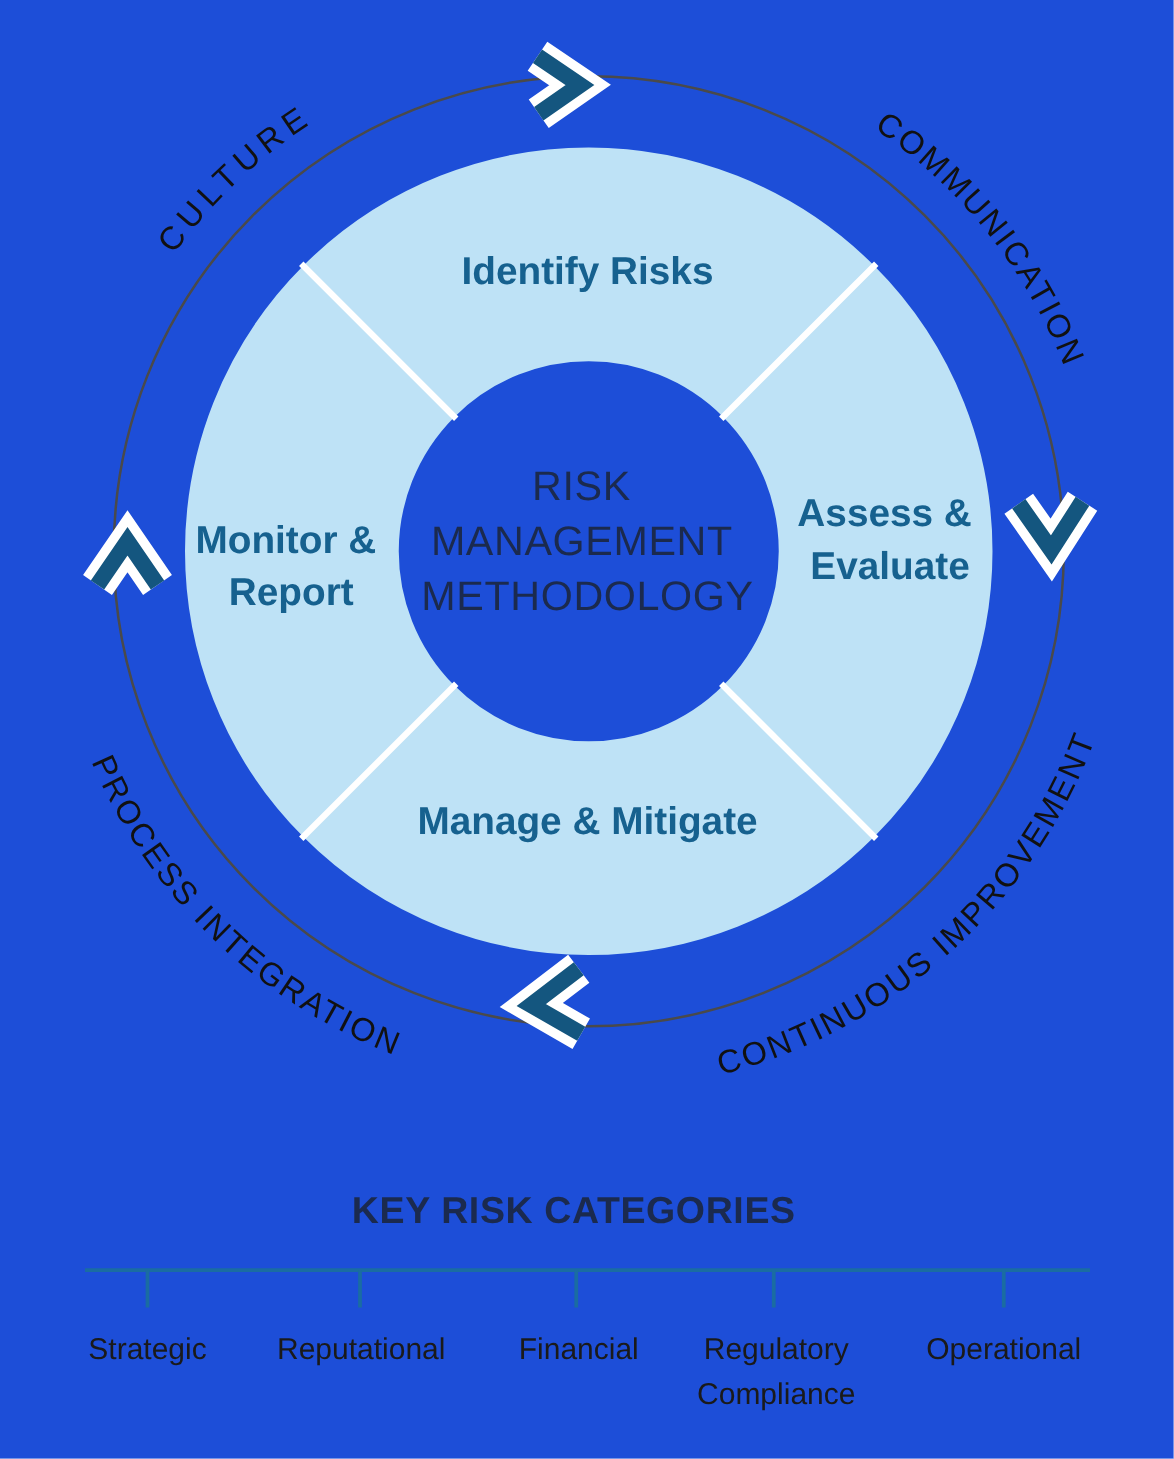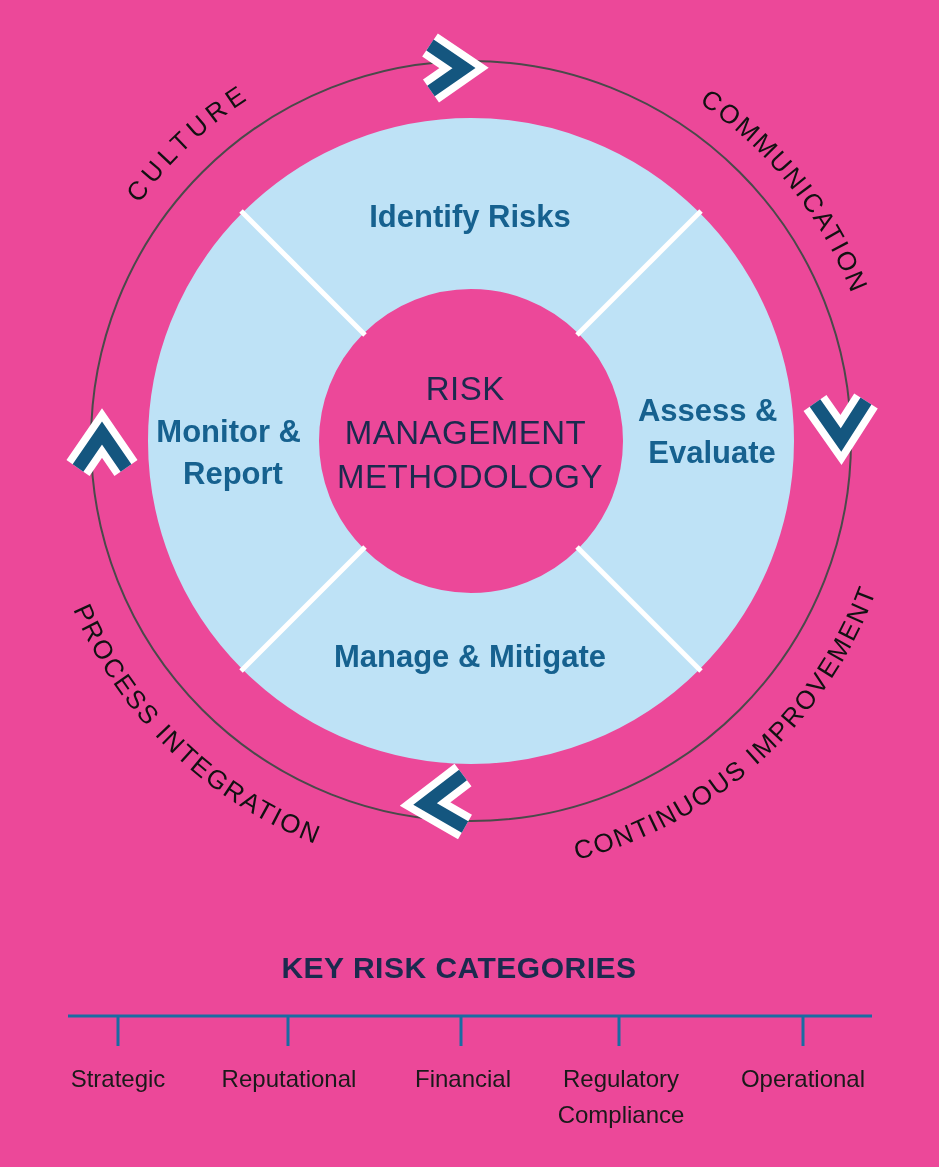--- a/index.html
+++ b/index.html
@@ -1,20 +1,20 @@
 <!DOCTYPE html>
 <html><head>
 <meta charset="utf-8">
 <style>
   html, body { margin: 0; padding: 0; background: #ffffff; }
   .page {
     position: relative;
     width: 939px;
     height: 1167px;
-    background: #ec4899;
+    background: #1d4ed8;
     overflow: hidden;
     font-family: "Liberation Sans", sans-serif;
   }
   svg { display: block; }
   svg text { font-family: "Liberation Sans", sans-serif; }
 
   .curved-label {
     font-size: 26px;
     letter-spacing: 2px;
     fill: #111111;

